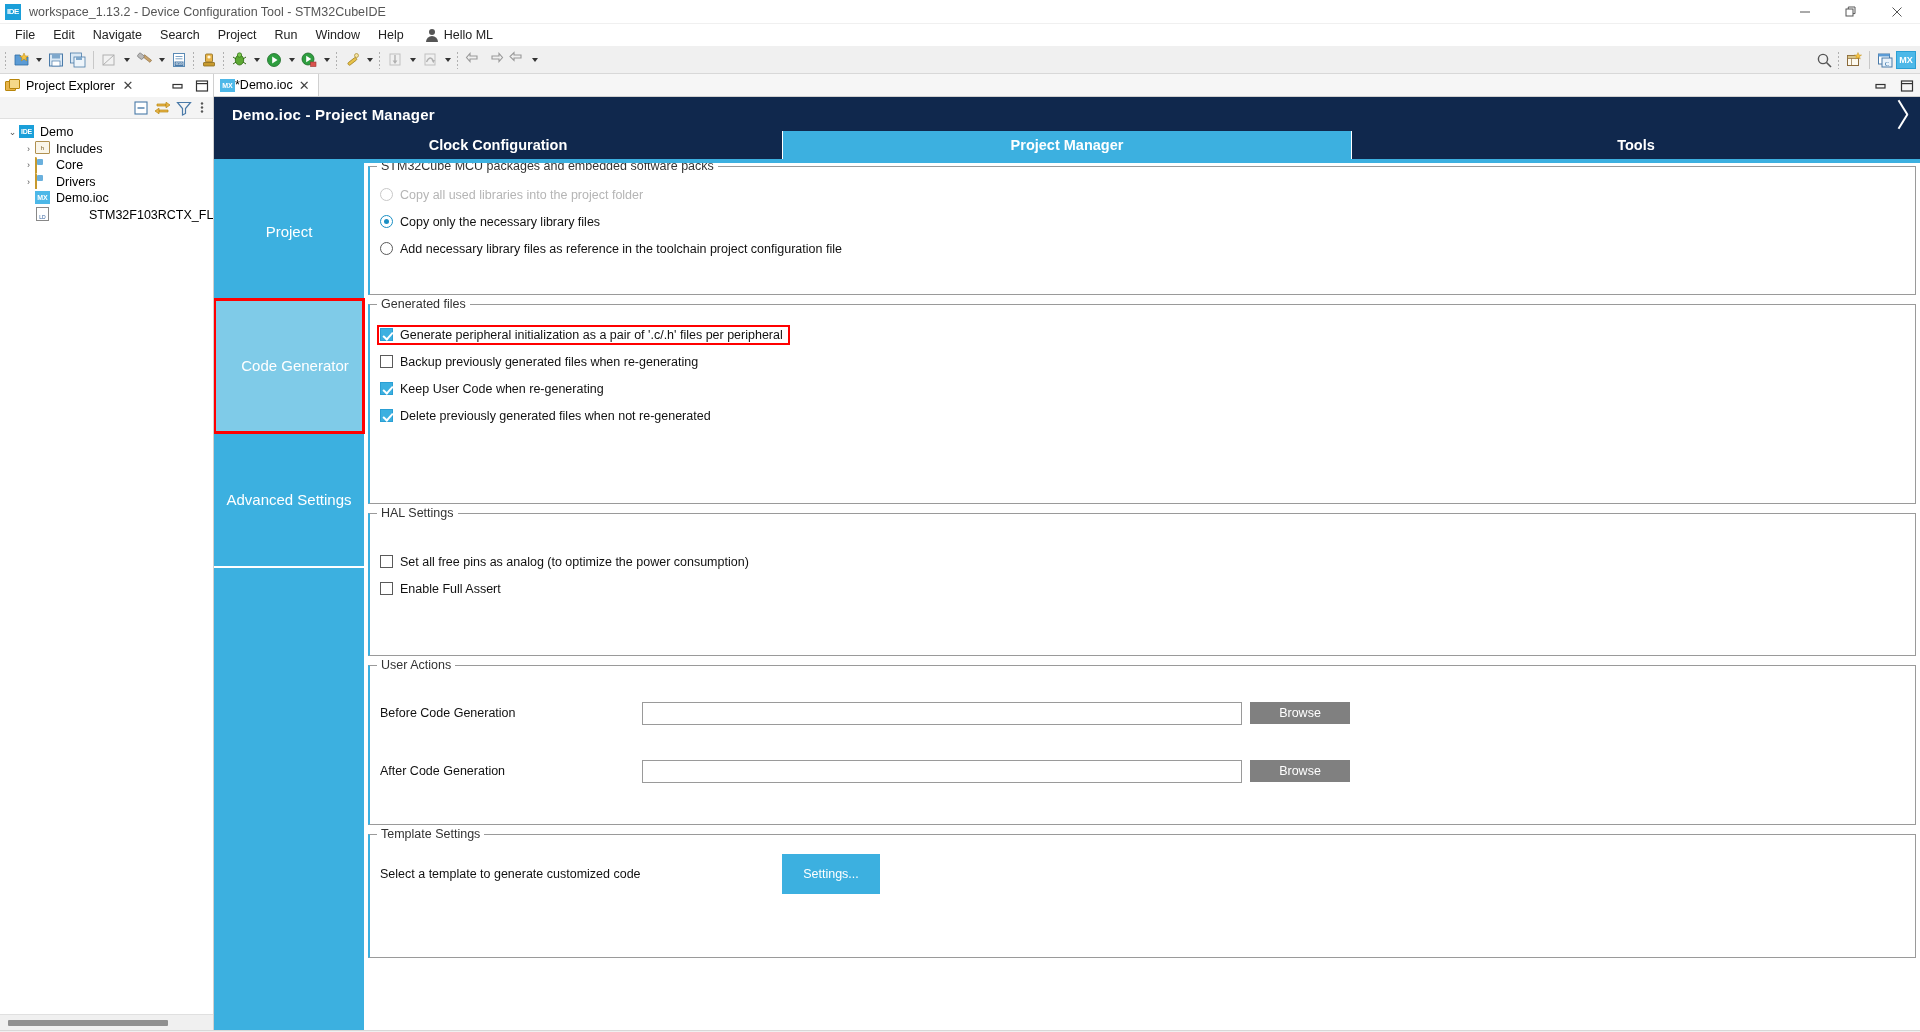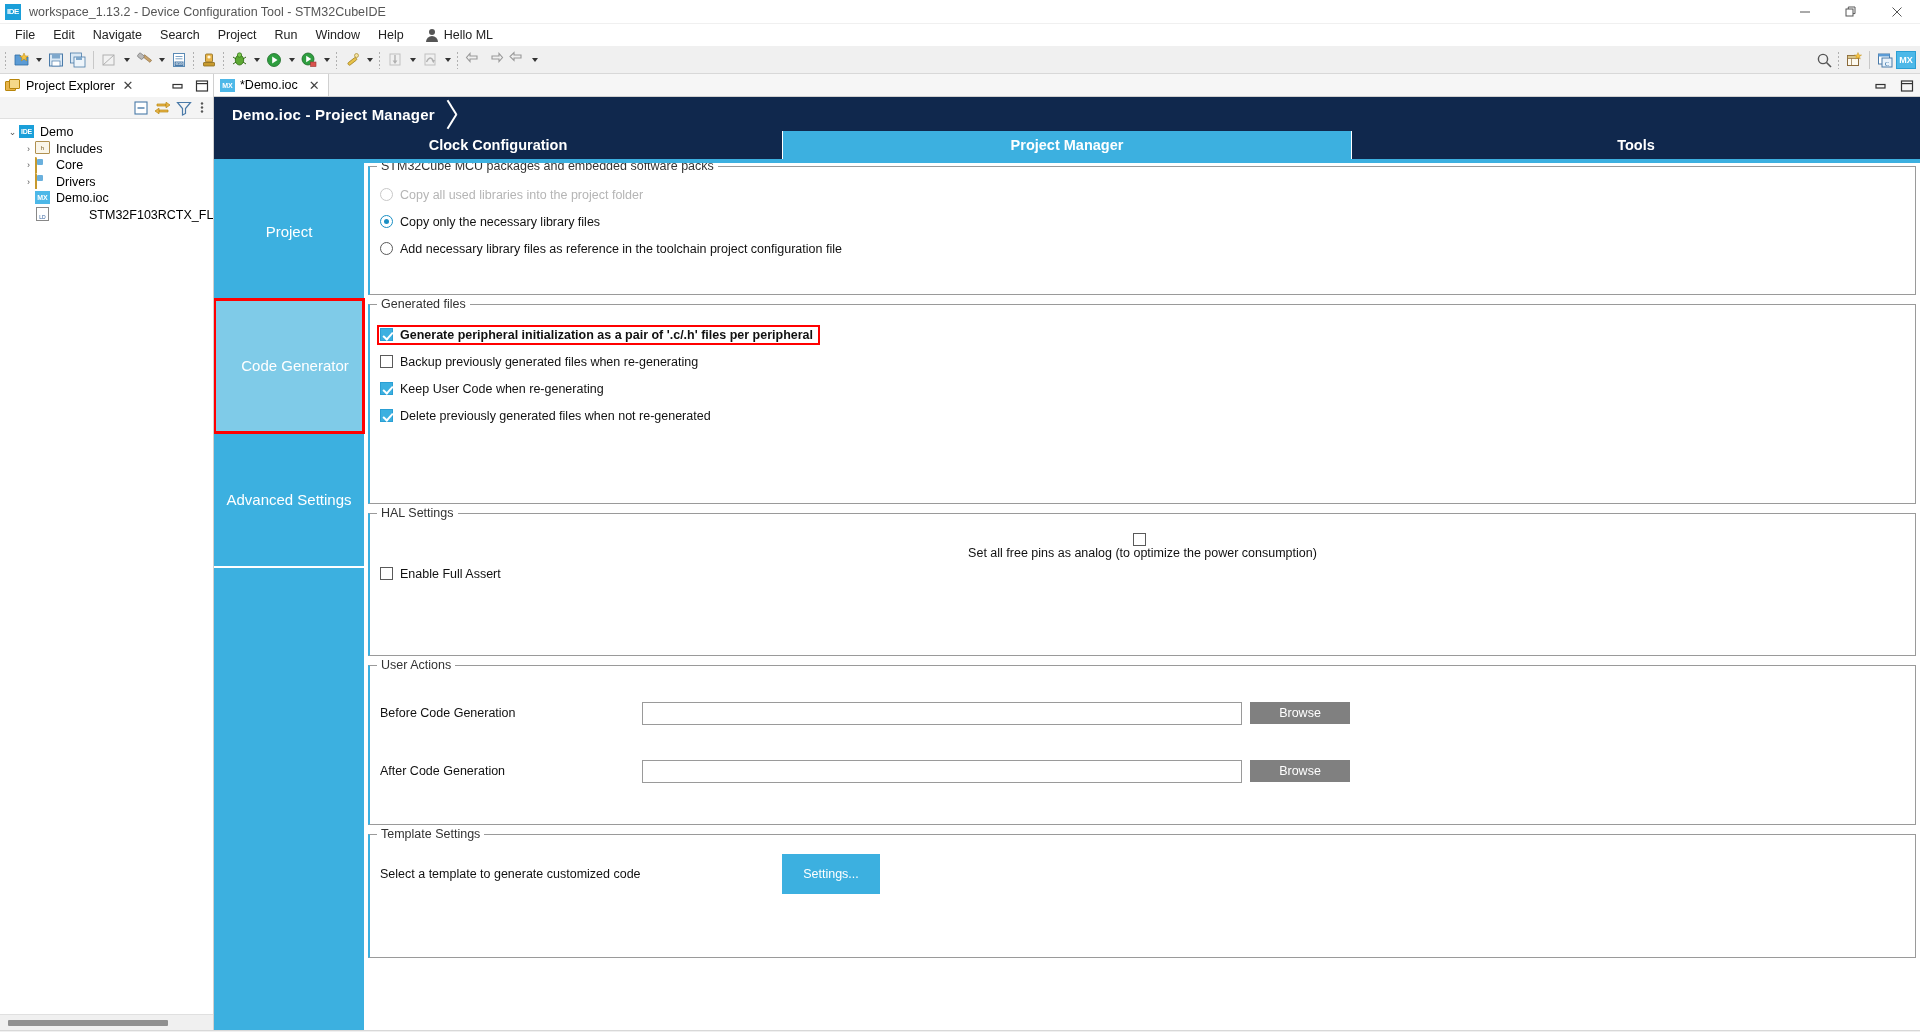--- a/index.html
+++ b/index.html
@@ -257,34 +257,34 @@
     display: flex; align-items: stretch;
     position: relative;
     border-bottom: 1px solid #d0d0d0;
   }
   .etab {
     display: flex; align-items: center;
     padding: 0 8px 0 6px;
     background: #fff;
     border-right: 1px solid #d0d0d0;
     font-size: 12.5px;
-    gap: 5px;
   }
   .etab-close { font-size: 13px; color: #444; margin-left: 6px; }
   .editor-win-btns {
     position: absolute; right: 6px; top: 0;
     height: 23px; display: flex; align-items: center; gap: 12px;
   }
 
   
   .mx-header {
     height: 34px;
     background: #10284d;
     display: flex; align-items: center;
     position: relative;
+    justify-content: space-between;
   }
   .mx-bc-title {
     color: #fff;
     font-size: 15px;
     font-weight: bold;
     padding-left: 18px;
     letter-spacing: 0.2px;
   }
   .mx-chev {
     margin-left: 12px;
@@ -859,21 +859,21 @@
             <span>Copy only the necessary library files</span>
           </div>
           <div class="opt-row">
             <span class="radio"></span>
             <span>Add necessary library files as reference in the toolchain project configuration file</span>
           </div>
         </div>
 
         <div class="gbox accent" style="height:200px;">
           <div class="gbox-title">Generated files</div>
-          <div class="opt-row" style="margin-top:2px;font-weight:bold;">
+          <div class="opt-row" style="margin-top:2px;">
             <span class="hl-box">
               <span class="checkbox checked"></span>
               <span>Generate peripheral initialization as a pair of '.c/.h' files per peripheral</span>
             </span>
           </div>
           <div class="opt-row">
             <span class="checkbox"></span>
             <span>Backup previously generated files when re-generating</span>
           </div>
           <div class="opt-row">
@@ -881,21 +881,21 @@
             <span>Keep User Code when re-generating</span>
           </div>
           <div class="opt-row">
             <span class="checkbox checked"></span>
             <span>Delete previously generated files when not re-generated</span>
           </div>
         </div>
 
         <div class="gbox accent" style="height:143px;">
           <div class="gbox-title">HAL Settings</div>
-          <div class="opt-row" style="margin-top:5px;flex-direction:column;">
+          <div class="opt-row" style="margin-top:20px;">
             <span class="checkbox"></span>
             <span>Set all free pins as analog (to optimize the power consumption)</span>
           </div>
           <div class="opt-row">
             <span class="checkbox"></span>
             <span>Enable Full Assert</span>
           </div>
         </div>
 
         <div class="gbox accent" style="height:160px;padding-top:18px;">

